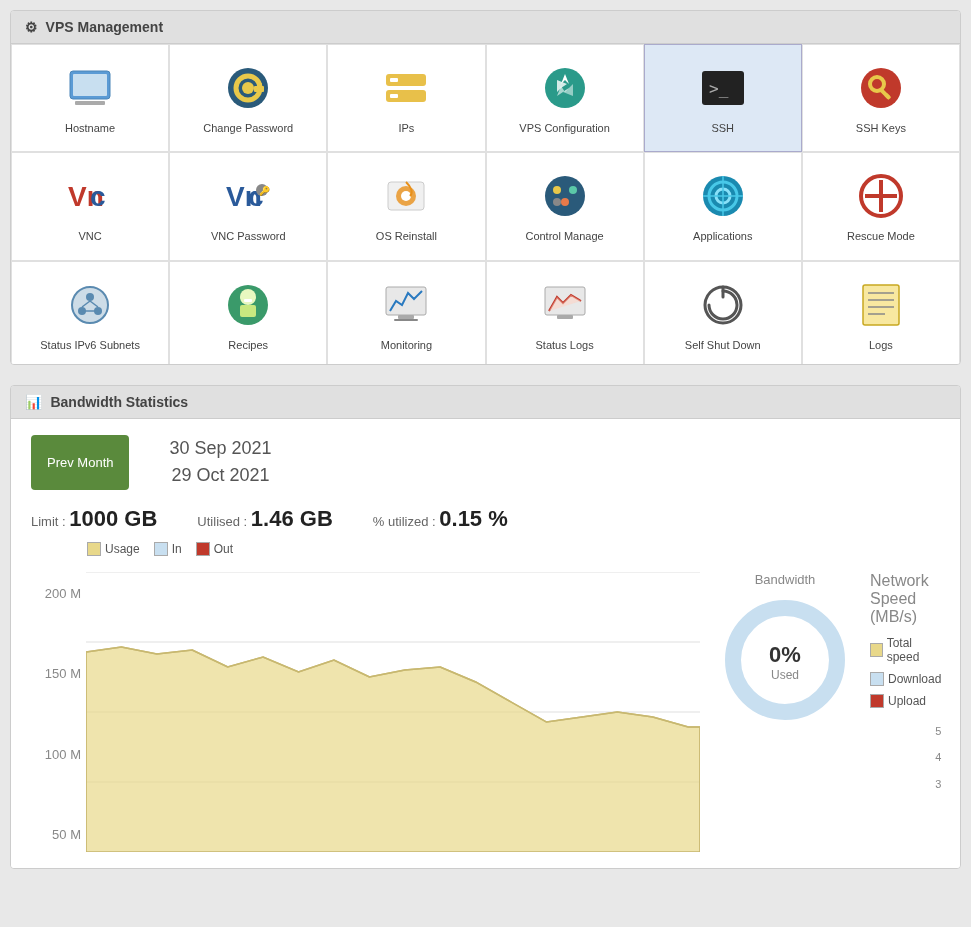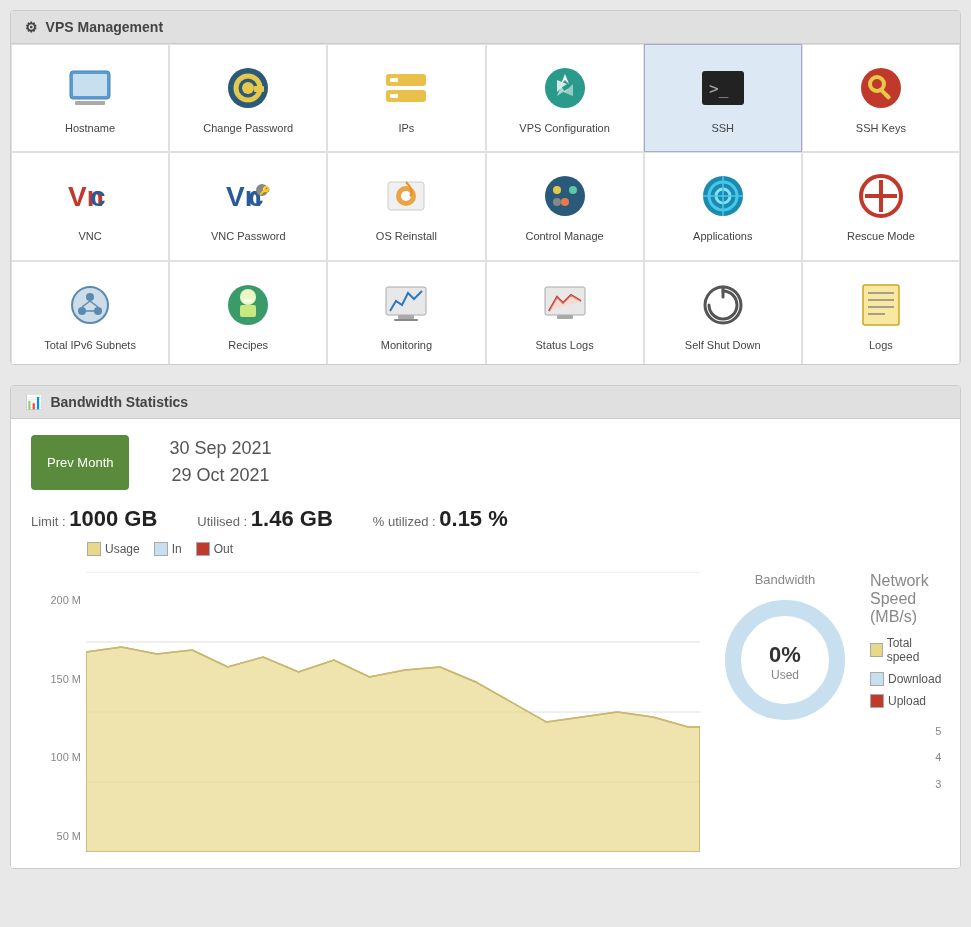--- a/index.html
+++ b/index.html
@@ -157,28 +157,28 @@
 
     .chart-area {
       flex: 1;
       position: relative;
       min-height: 280px;
     }
 
     .chart-y-labels {
       position: absolute;
       left: 0;
-      top: 12px;
+      top: 4px;
       bottom: 0;
       width: 50px;
       display: flex;
       flex-direction: column;
       justify-content: space-between;
       padding: 10px 0;
-      font-size: 11px;
+      font-size: 13px;
       color: #888;
       text-align: right;
     }
 
     .chart-svg-wrap {
       margin-left: 55px;
       height: 280px;
     }
 
     .right-panel {
@@ -399,21 +399,21 @@
             <svg width="44" height="44" viewBox="0 0 44 44">
               <circle cx="22" cy="22" r="18" fill="#5a8ab0" fill-opacity="0.3" stroke="#5a8ab0" stroke-width="2"></circle>
               <circle cx="22" cy="14" r="4" fill="#5a8ab0"></circle>
               <circle cx="14" cy="28" r="4" fill="#5a8ab0"></circle>
               <circle cx="30" cy="28" r="4" fill="#5a8ab0"></circle>
               <line x1="22" y1="18" x2="14" y2="24" stroke="#5a8ab0" stroke-width="1.5"></line>
               <line x1="22" y1="18" x2="30" y2="24" stroke="#5a8ab0" stroke-width="1.5"></line>
               <line x1="14" y1="28" x2="30" y2="28" stroke="#5a8ab0" stroke-width="1.5"></line>
             </svg>
           </div>
-          <div class="item-label">Total IPv6 Subnets</div>
+          <div class="item-label">Status IPv6 Subnets</div>
         </div>
         <div class="vps-grid-item">
           <div class="icon-wrap">
             <svg width="44" height="44" viewBox="0 0 44 44">
               <circle cx="22" cy="22" r="20" fill="#3a9a6a"></circle>
               <circle cx="22" cy="14" r="8" fill="#e8f8c0"></circle>
               <rect x="14" y="22" width="16" height="12" rx="2" fill="#c8e880"></rect>
               <rect x="18" y="16" width="8" height="3" rx="1" fill="#fff"></rect>
             </svg>
           </div>

